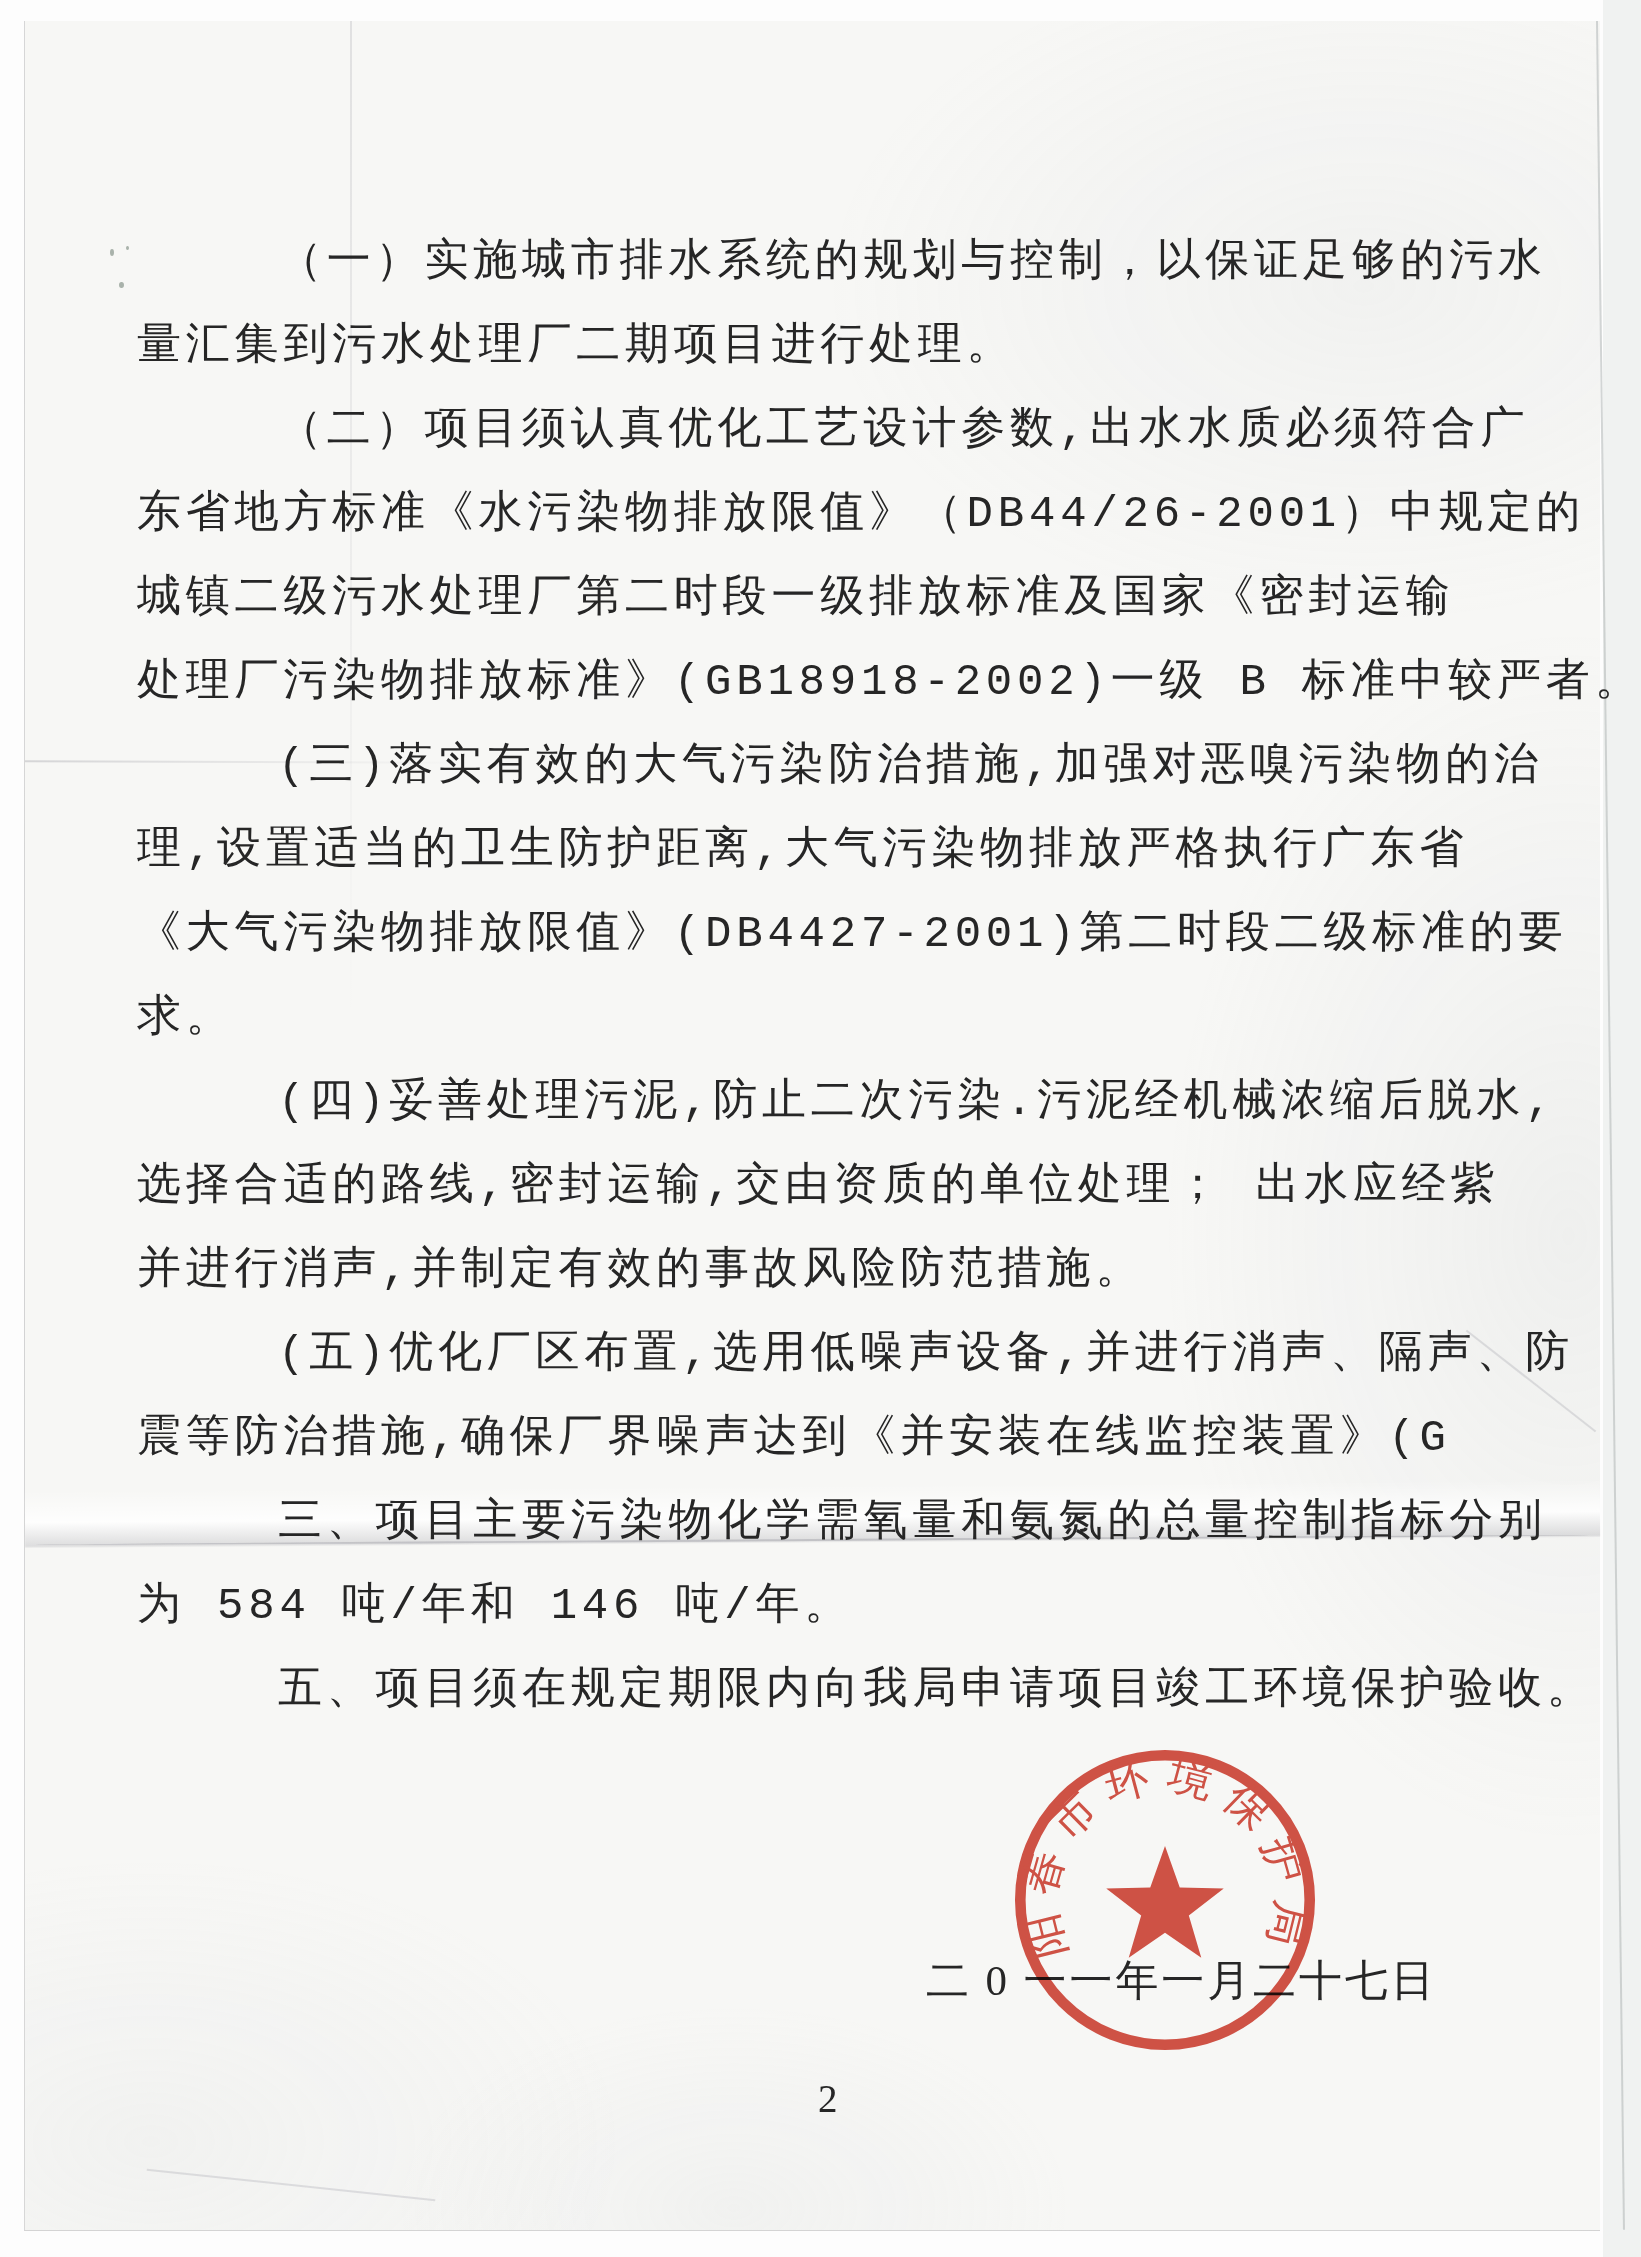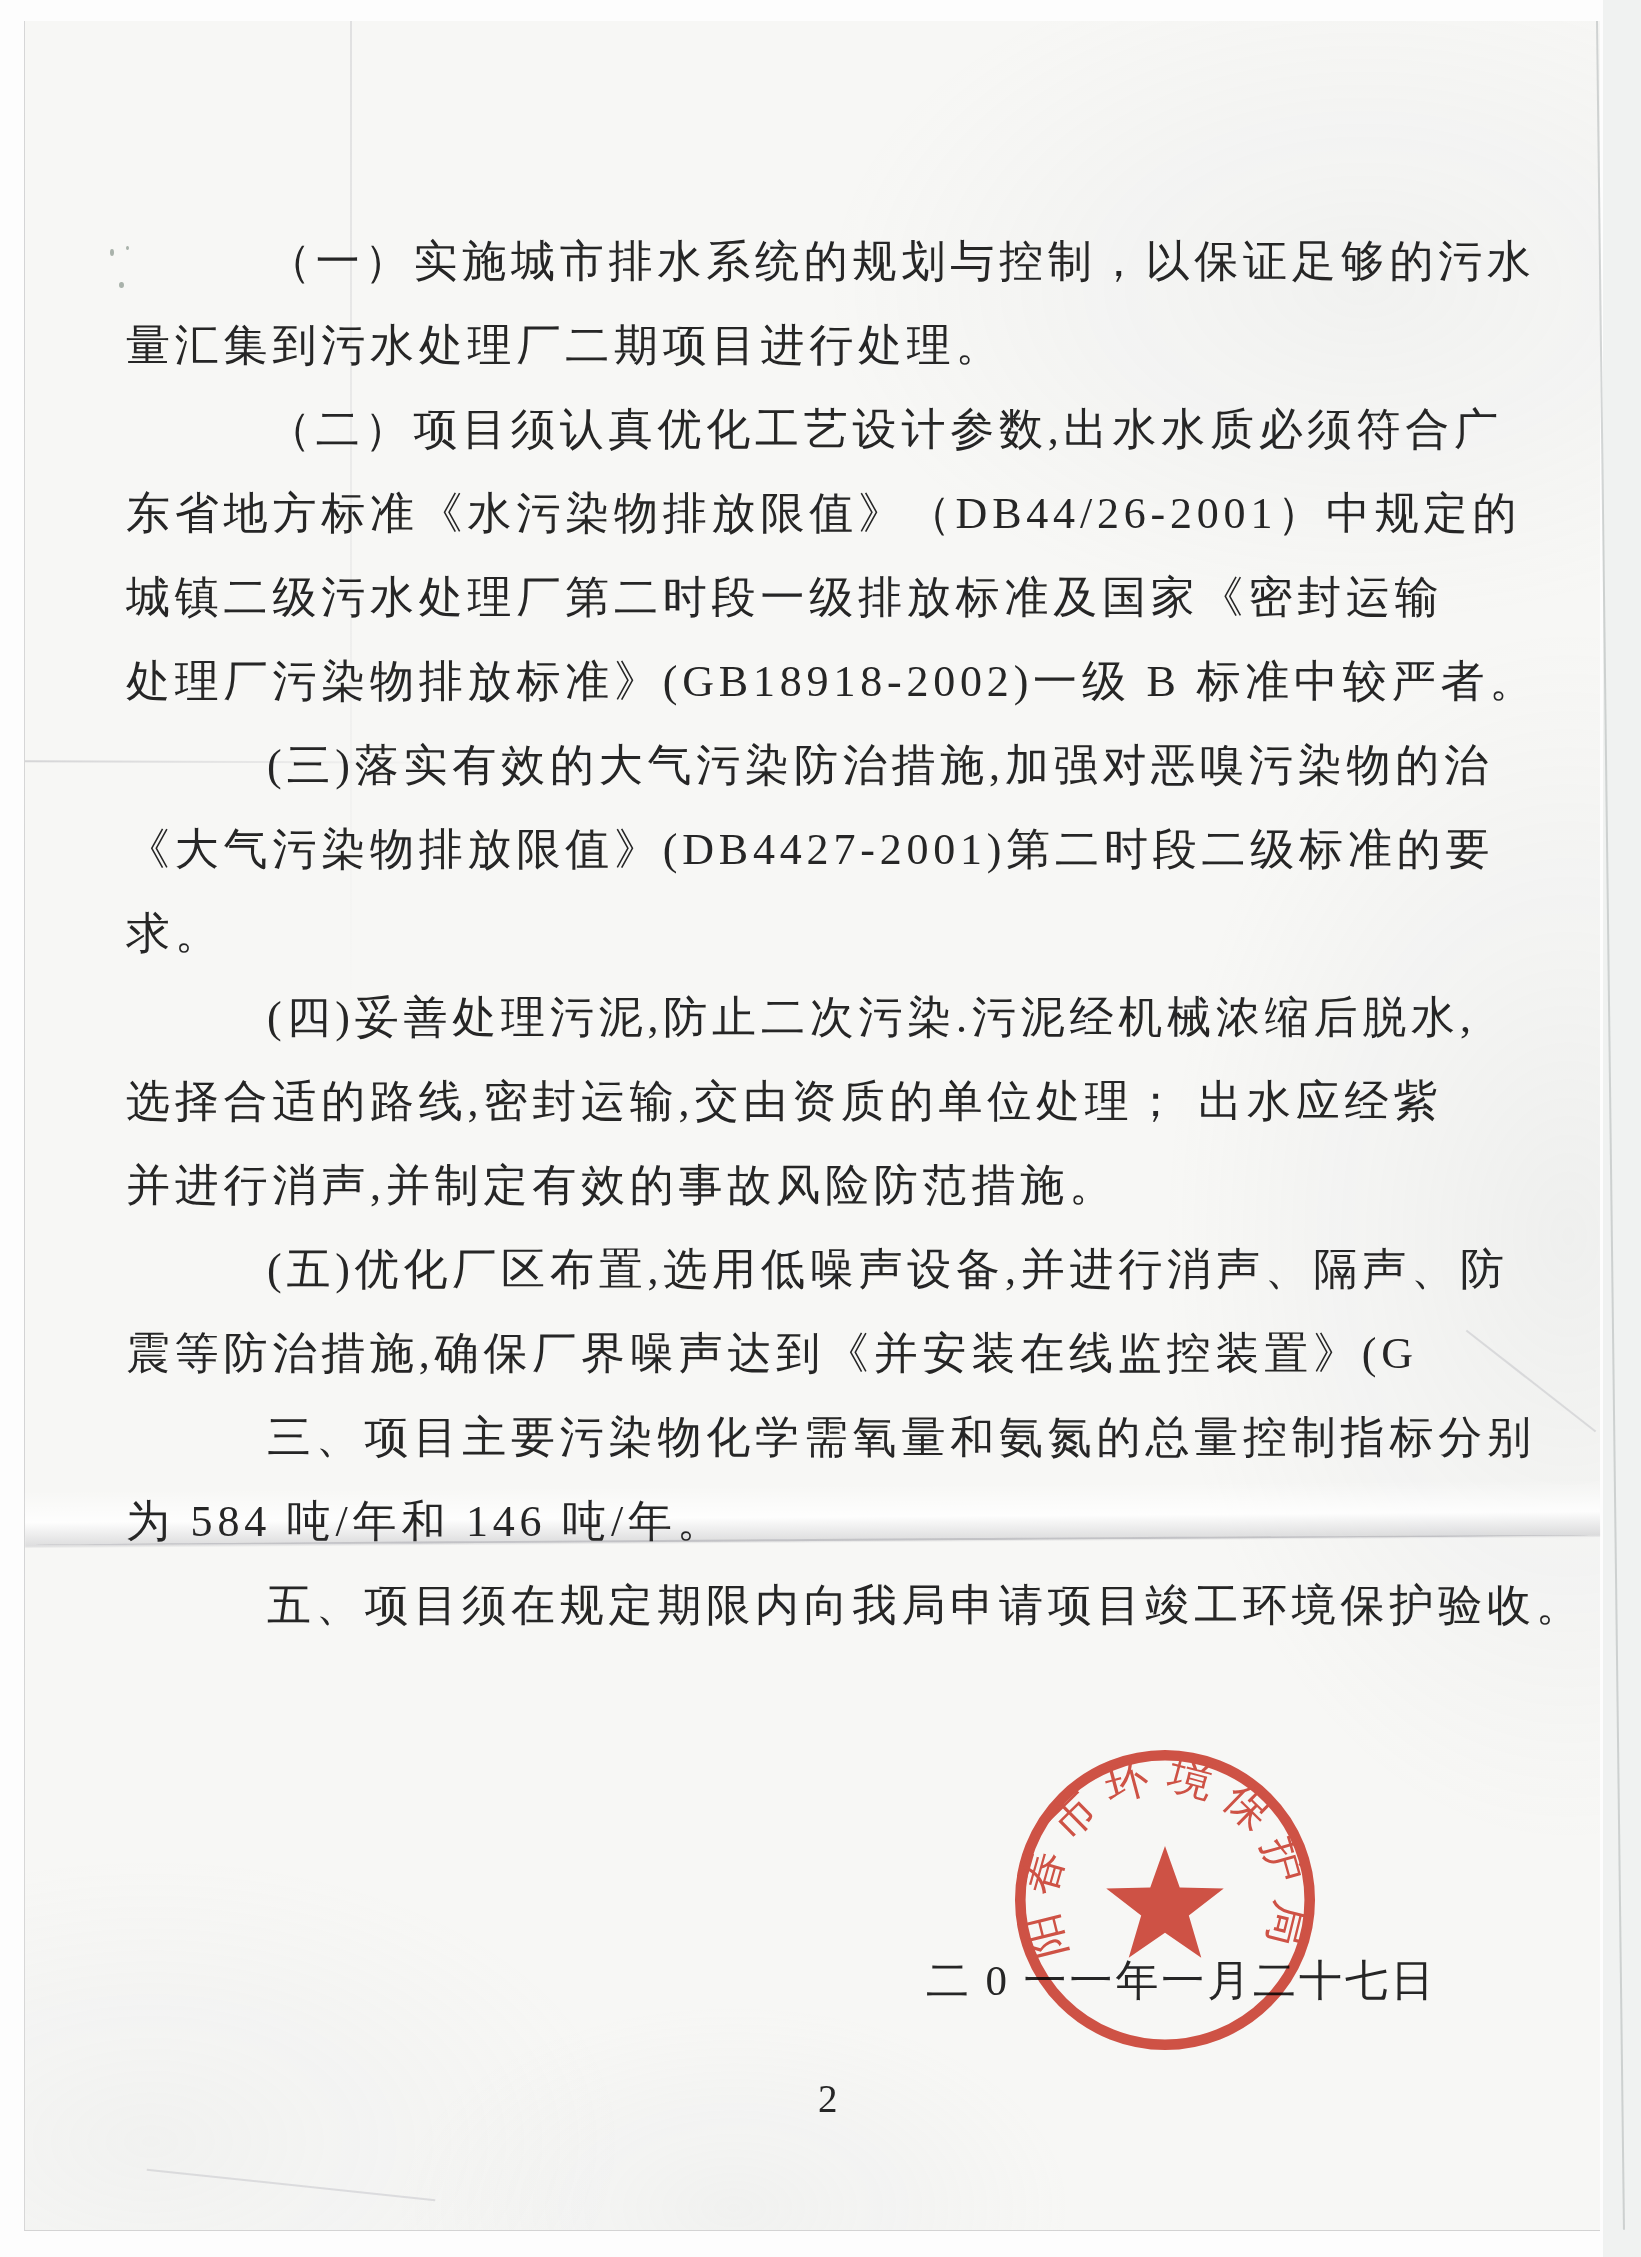--- a/index.html
+++ b/index.html
@@ -59,22 +59,23 @@
     background:rgba(168,168,176,0.32);
     transform:rotate(6deg);
   }
   .speck{position:absolute;border-radius:50%;background:#6a7a6e;opacity:0.55;}
   .speck.s1{left:85px;top:228px;width:3.9px;height:6.8px;}
   .speck.s2{left:94px;top:261px;width:4.8px;height:5.8px;}
   .speck.s3{left:101px;top:225px;width:2.9px;height:3.9px;}
 
   
   .textblock{
-    position:absolute;left:101px;top:199px;width:1390px;
+    position:absolute;left:112px;top:199px;width:1390px;
     color:#262626;
+    font-family:Liberation Mono, monospace;
   }
   .line{
     height:84px;line-height:84px;font-size:44px;
     letter-spacing:4.8px;white-space:nowrap;
   }
   .line.indent{padding-left:141px;}
   .date{
     position:absolute;left:901px;top:1931px;
     font-size:43px;letter-spacing:2.9px;color:#262626;white-space:nowrap;
   }
@@ -112,20 +113,21 @@
   <div class="speck s3"></div>
 
   <div class="textblock">
     <div class="line indent">（一）实施城市排水系统的规划与控制，以保证足够的污水</div>
     <div class="line">量汇集到污水处理厂二期项目进行处理。</div>
     <div class="line indent">（二）项目须认真优化工艺设计参数,出水水质必须符合广</div>
     <div class="line">东省地方标准《水污染物排放限值》（DB44/26-2001）中规定的</div>
     <div class="line">城镇二级污水处理厂第二时段一级排放标准及国家《密封运输</div>
     <div class="line">处理厂污染物排放标准》(GB18918-2002)一级 B 标准中较严者。</div>
     <div class="line indent">(三)落实有效的大气污染防治措施,加强对恶嗅污染物的治</div>
+    <div class="line">理,设置适当的卫生防护距离,大气污染物排放严格执行广东省</div>
     <div class="line">《大气污染物排放限值》(DB4427-2001)第二时段二级标准的要</div>
     <div class="line">求。</div>
     <div class="line indent">(四)妥善处理污泥,防止二次污染.污泥经机械浓缩后脱水,</div>
     <div class="line">选择合适的路线,密封运输,交由资质的单位处理； 出水应经紫</div>
     <div class="line">并进行消声,并制定有效的事故风险防范措施。</div>
     <div class="line indent">(五)优化厂区布置,选用低噪声设备,并进行消声、隔声、防</div>
     <div class="line">震等防治措施,确保厂界噪声达到《并安装在线监控装置》(G</div>
     <div class="line indent">三、项目主要污染物化学需氧量和氨氮的总量控制指标分别</div>
     <div class="line">为 584 吨/年和 146 吨/年。</div>
     <div class="line indent">五、项目须在规定期限内向我局申请项目竣工环境保护验收。</div>

